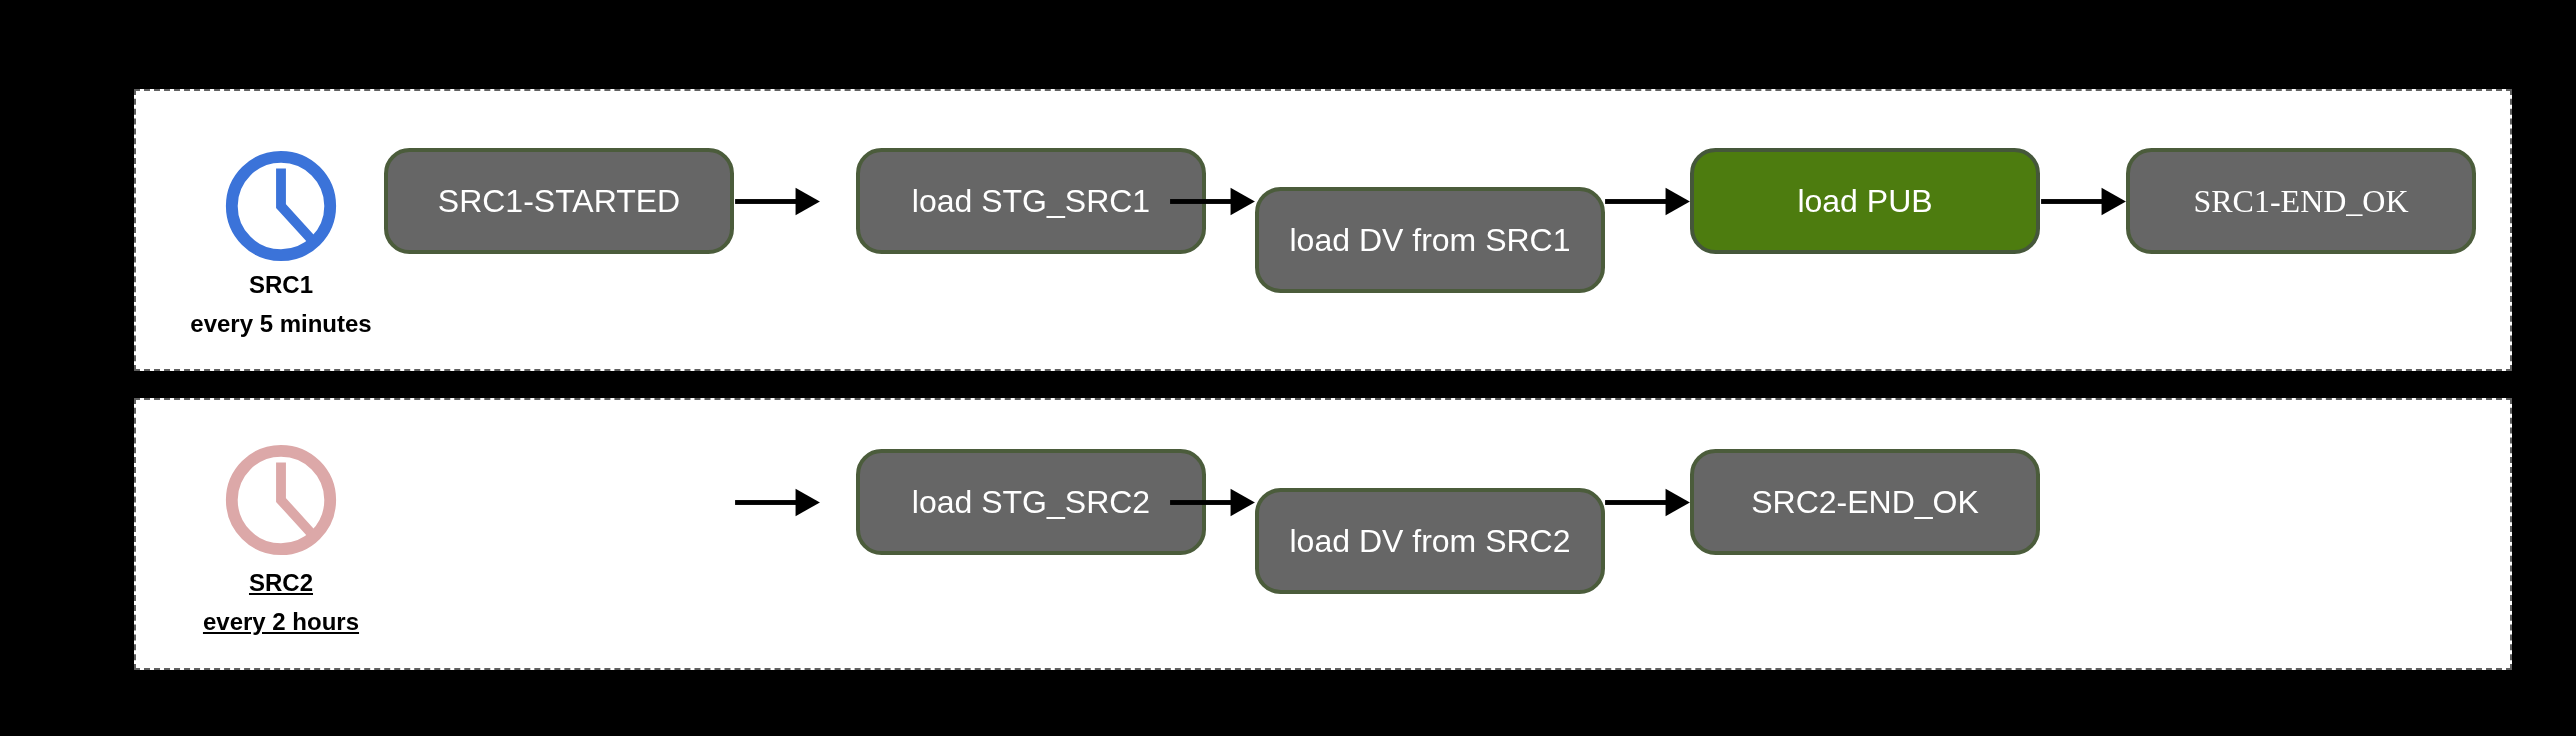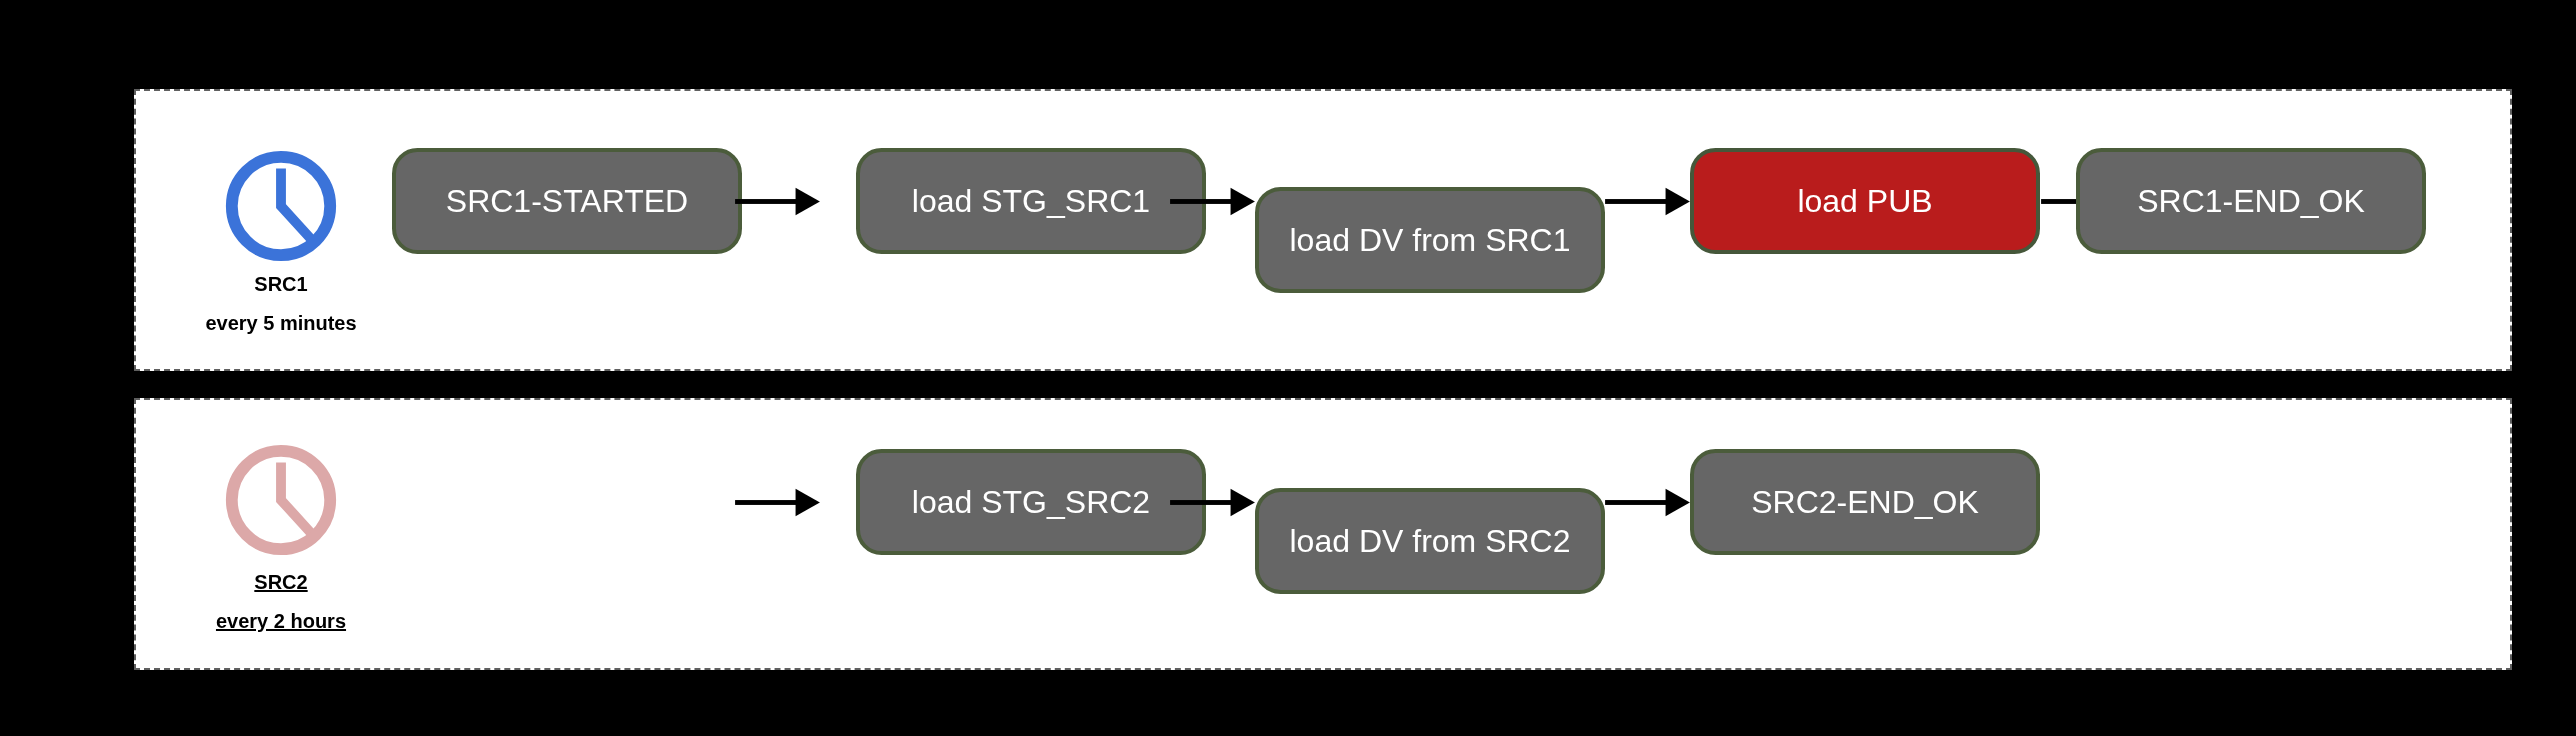--- a/index.html
+++ b/index.html
@@ -36,21 +36,21 @@
     border-radius: 25.5px;
     color: #ffffff;
     font-size: 32px;
     display: flex;
     align-items: center;
     justify-content: center;
     text-align: center;
     white-space: nowrap;
   }
   .node.green {
-    background: #b91c1c;
+    background: #4d7c0f;
     border-color: #45573a;
   }
   .row1 .node { top: 57px; }
   .row2 .node { top: 49px; }
 
   .arrow {
     position: absolute;
     width: 85px;
     height: 39px;
   }
@@ -64,34 +64,34 @@
   }
   #panel-src1 .clock { left: 84px; top: 54px; }
   #panel-src2 .clock { left: 84px; top: 39px; }
 
   .sched-label {
     position: absolute;
     left: 145px;
     transform: translateX(-50%);
     text-align: center;
     color: #000000;
-    font-size: 20px;
+    font-size: 24px;
     font-weight: bold;
     line-height: 39px;
     white-space: nowrap;
   }
   #panel-src1 .sched-label { top: 174px; }
   #panel-src2 .sched-label { top: 163px; text-decoration: underline; }
 
   
-  .n1 { left: 256px; }
+  .n1 { left: 248px; }
   .n2 { left: 720px; }
   .n3 { left: 1119px; margin-top: 39px; }
   .n4 { left: 1554px; }
-  .n5 { left: 1940px; }
+  .n5 { left: 1990px; font-family: Liberation Serif, serif; }
   .a1 { left: 599px; }
   .a2 { left: 1034px; }
   .a3 { left: 1469px; }
   .a4 { left: 1905px; }
 </style>
 </head>
 <body>
 
 <div id="stage">
 

